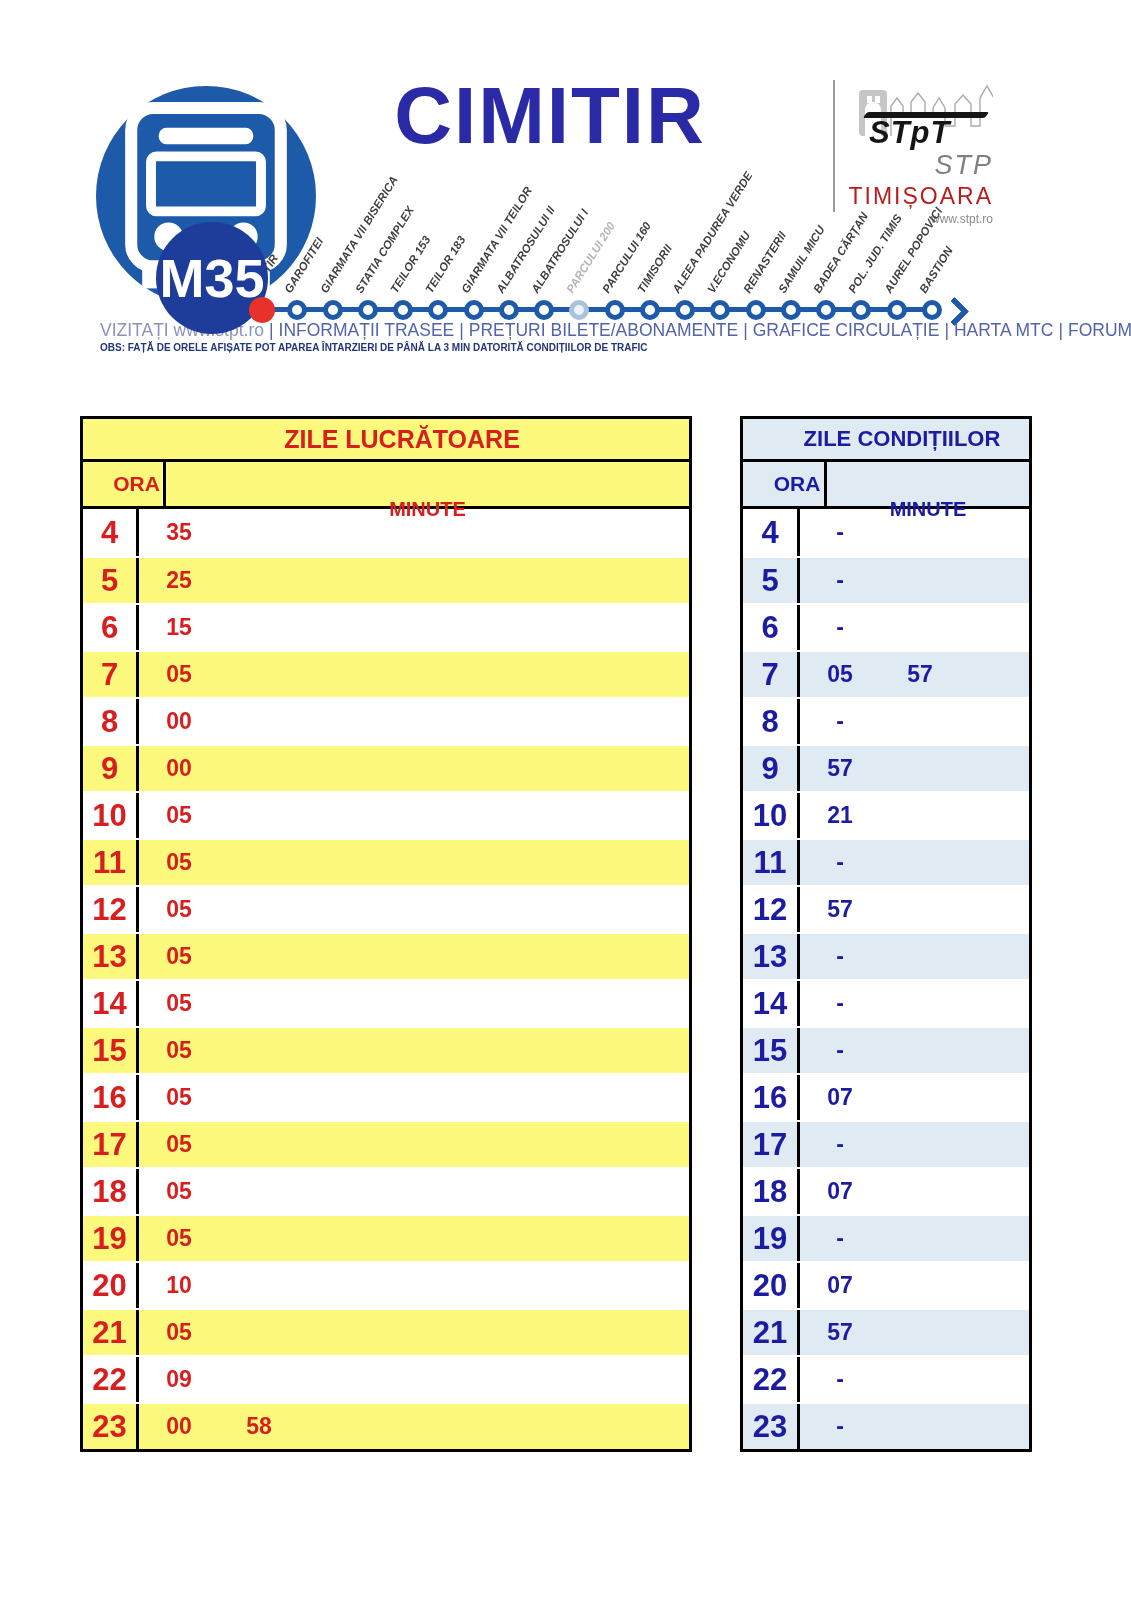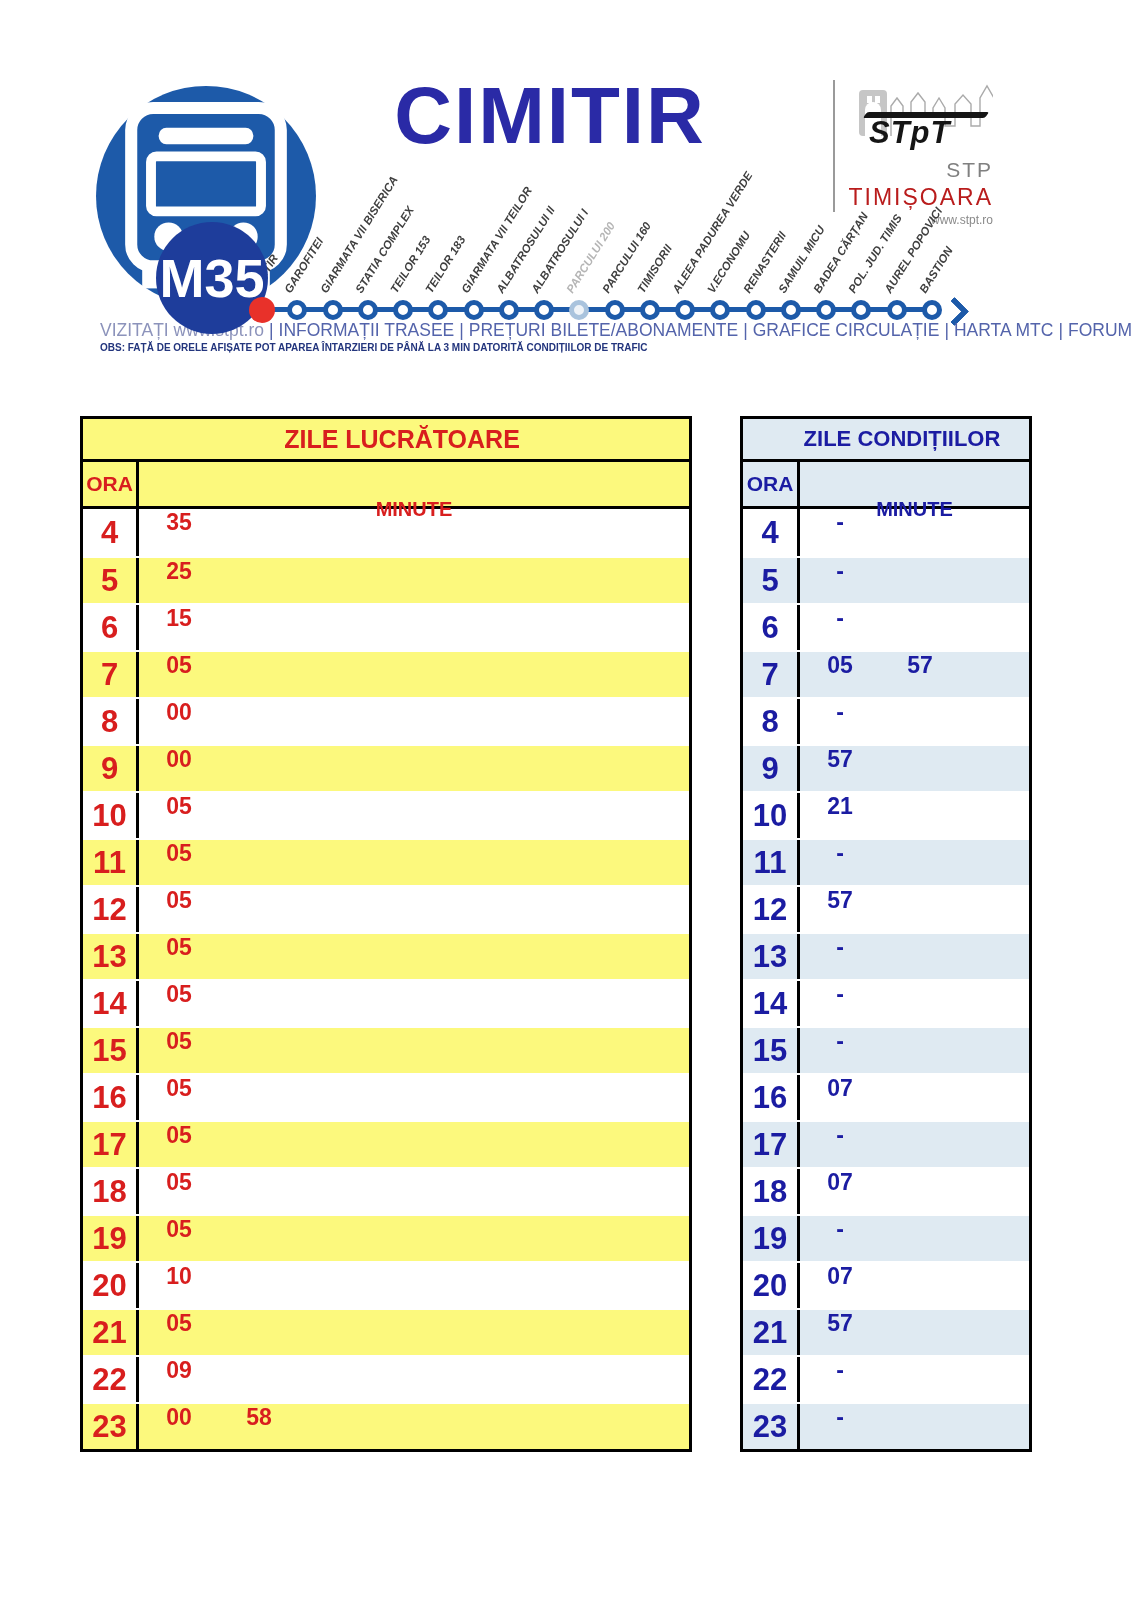--- a/index.html
+++ b/index.html
@@ -28,21 +28,21 @@
               font-size:80px;font-weight:800;color:var(--title-navy);letter-spacing:2px;}
 
   
   .logo{position:absolute;left:833px;top:80px;width:152px;height:132px;border-left:2px solid #9a9a9a;
         padding-left:6px;display:flex;flex-direction:column;align-items:flex-end;z-index:2;}
   .logo-sky{position:relative;width:142px;height:62px;}
   .stpt-mark{position:absolute;left:18px;bottom:-6px;font-size:31px;font-weight:900;font-style:italic;
              color:#151515;letter-spacing:1px;line-height:1;}
   .stpt-bar{position:absolute;left:14px;bottom:24px;width:122px;height:6px;background:#151515;
             transform:skewX(-35deg);border-radius:2px;}
-  .logo-stp{font-size:21px;color:#808080;margin-top:16px;letter-spacing:2px;}
+  .logo-stp{font-size:27px;color:#808080;margin-top:8px;letter-spacing:2px;font-style:italic;}
   .logo-city{font-size:23px;color:#b91c1c;letter-spacing:2px;margin-top:2px;}
   .logo-web{font-size:12px;color:#8a8a8a;margin-top:2px;}
 
   
   .route-line{position:absolute;left:252px;top:307px;width:688px;height:5px;background:var(--route-blue);z-index:1;}
   .stop-dot{position:absolute;top:300px;width:20px;height:20px;border-radius:50%;background:#fff;
             border:5px solid var(--route-blue);box-sizing:border-box;z-index:2;}
   .stop-dot.origin{top:297px;width:26px;height:26px;background:#e8312a;border:none;z-index:5;}
   .stop-dot.inactive{border-color:#a9c3dd;background:#eef3f8;}
   .stop-label{position:absolute;top:280px;height:16px;line-height:16px;transform:rotate(-58deg);
@@ -57,29 +57,29 @@
   .nav-line{position:absolute;left:100px;top:320px;width:960px;font-size:17.5px;color:var(--nav-blue);
             white-space:nowrap;z-index:3;}
   .nav-line .muted{color:var(--nav-muted);}
   .nav-line .sep{padding:0 5px;color:var(--nav-blue);font-weight:normal;}
   .obs-line{position:absolute;left:100px;top:342px;font-size:10px;font-weight:bold;color:var(--obs-navy);z-index:3;}
 
   
   .tt{position:absolute;top:416px;border:3px solid #000;box-sizing:border-box;background:#fff;}
   .tt-title{height:40px;display:flex;align-items:center;justify-content:center;font-weight:bold;
             border-bottom:3px solid #000;padding-left:32px;}
-  .tt-head{display:flex;height:44px;border-bottom:3px solid #000;font-weight:bold;}
+  .tt-head{display:flex;height:44px;border-bottom:3px solid #000;font-weight:bold;padding-left:27px;}
   .tt-head .ora{display:flex;align-items:center;justify-content:center;border-right:3px solid #000;
                 box-sizing:border-box;font-size:21px;}
   .tt-head .min{flex:1;display:flex;align-items:center;justify-content:center;font-size:20px;margin-top:47px;}
   .tt-row{display:flex;height:47px;box-sizing:border-box;}
   .tt-row + .tt-row{border-top:2px solid #fff;}
   .tt-row .ora{display:flex;align-items:center;justify-content:center;border-right:3px solid #000;
                box-sizing:border-box;font-size:31px;font-weight:bold;}
-  .tt-row .mins{flex:1;display:flex;align-items:flex-start;}
+  .tt-row .mins{flex:1;display:flex;align-items:center;}
   .slot{width:80px;text-align:center;font-size:23px;font-weight:bold;}
 
   .wd{left:80px;width:612px;color:var(--red);}
   .wd .tt-title{background:var(--yellow);font-size:25px;}
   .wd .tt-head{background:var(--yellow);}
   .wd .ora{width:56px;}
   .wd .tt-row.alt{background:var(--yellow);}
 
   .we{left:740px;width:292px;color:var(--navy);}
   .we .tt-title{background:var(--lightblue);font-size:22px;}

